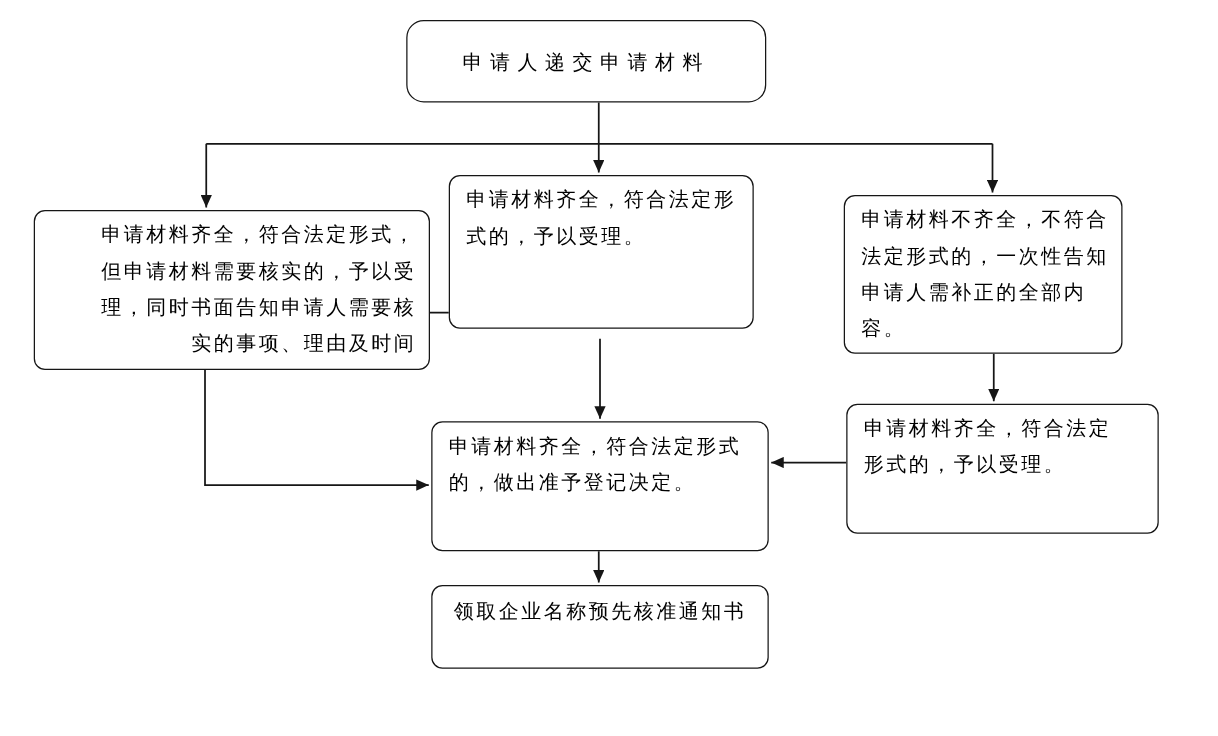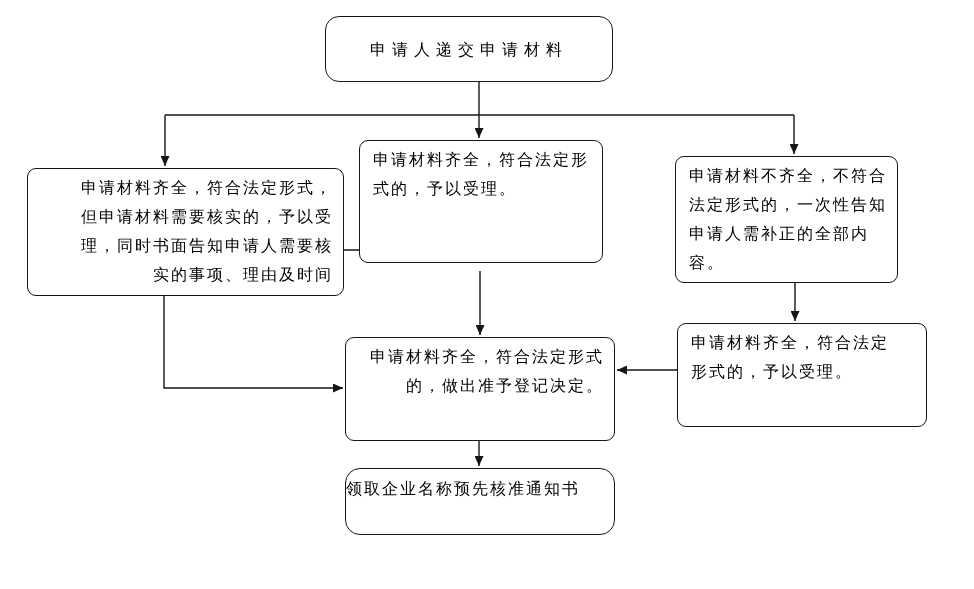--- a/index.html
+++ b/index.html
@@ -44,31 +44,31 @@
     align-items: center;
     justify-content: center;
     white-space: nowrap;
   }
   .node.top-node {
     letter-spacing: 6px;
     font-size: 16px;
     border-radius: 14px;
   }
   .node.notice-node {
+    text-align: center;
     padding-top: 5px;
     white-space: nowrap;
-    border-radius: 15px;
   }
   
   .n-submit   { left: 325px; top: 16px;  width: 288px; height: 66px;  }
   .n-verify   { left: 27px;  top: 168px; width: 317px; height: 128px; text-align: right; }
   .n-accept   { left: 359px; top: 140px; width: 244px; height: 123px; }
   .n-incomp   { left: 675px; top: 156px; width: 223px; height: 127px; }
   .n-accept2  { left: 677px; top: 323px; width: 250px; height: 104px; }
-  .n-decision { left: 345px; top: 337px; width: 270px; height: 104px; text-align: right; }
+  .n-decision { left: 345px; top: 337px; width: 270px; height: 104px; }
   .n-notice   { left: 345px; top: 468px; width: 270px; height: 67px;  }
 </style>
 </head>
 <body>
 
 <div class="canvas">
 
   <svg class="connectors" viewBox="0 0 974 589" xmlns="http://www.w3.org/2000/svg">
     <defs>
       <marker id="arrow" markerUnits="userSpaceOnUse" markerWidth="11" markerHeight="9" refX="10" refY="4.5" orient="auto">

